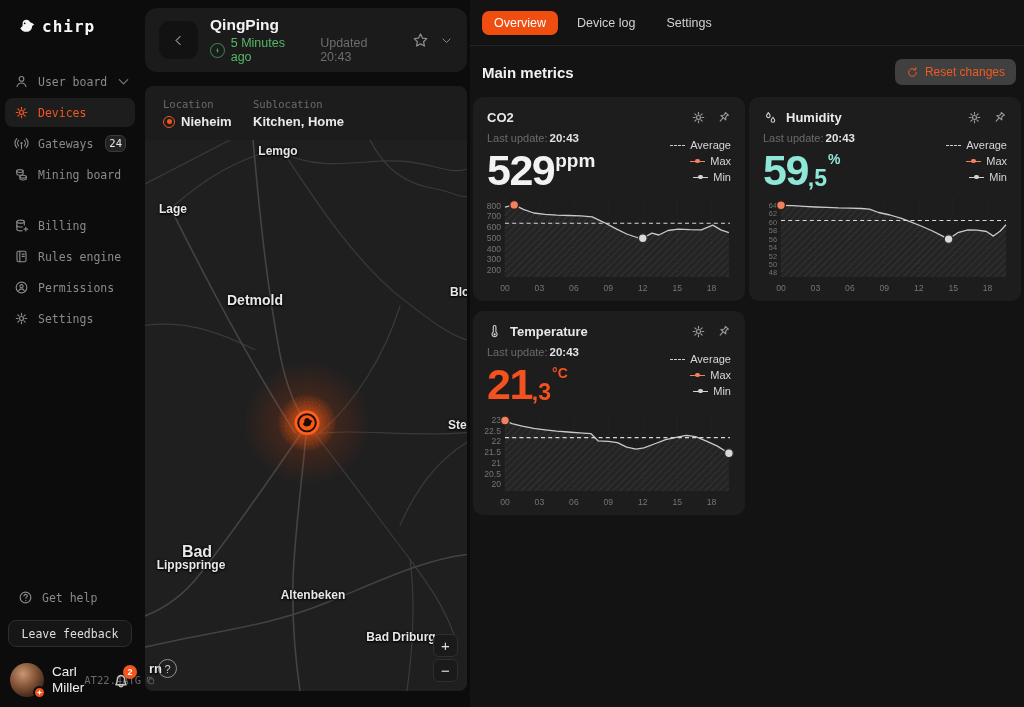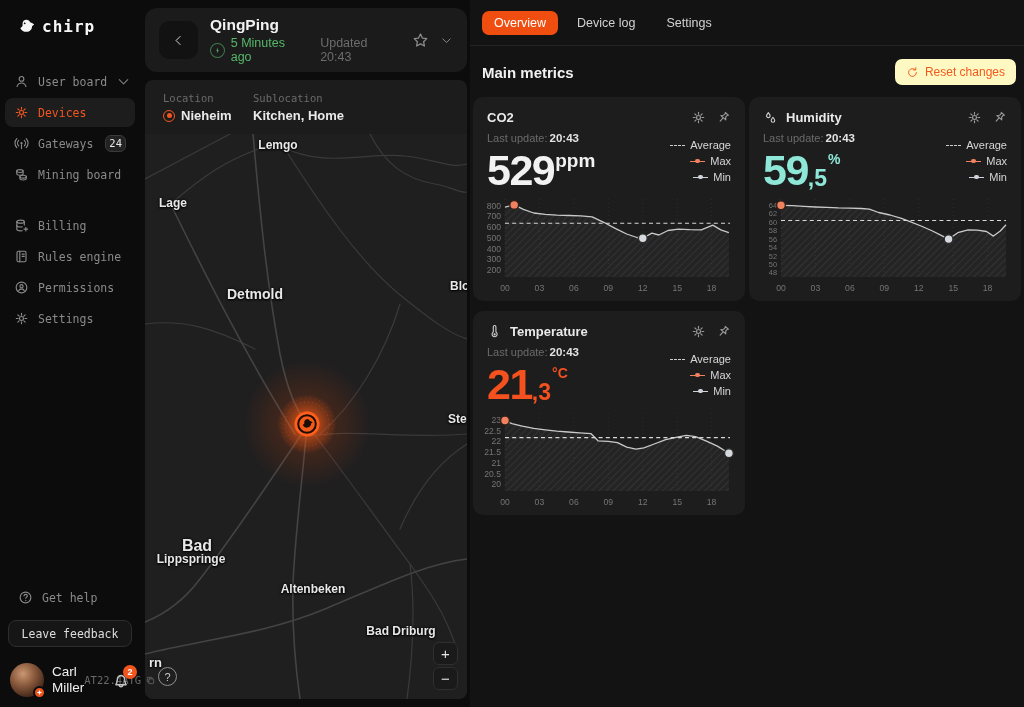--- a/index.html
+++ b/index.html
@@ -29,21 +29,21 @@
   .avatar-badge{position:absolute;right:-2px;bottom:-2px;width:13px;height:13px;border-radius:50%;background:#f2561f;border:2px solid #0c0c0c;display:flex;align-items:center;justify-content:center;color:#fff}
   .avatar-badge .icn{width:7px;height:7px}
   .user-col{display:flex;flex-direction:row;min-width:0}
   .user-name{font-size:13.5px;color:#efefef;line-height:16px}
   .user-id{display:flex;align-items:center;gap:4px;font-family:"DejaVu Sans Mono",monospace;font-size:10.5px;color:#696969}
   .user-id .icn{width:11px;height:11px;cursor:pointer}
   .bell{margin-left:auto;position:relative;width:18px;height:18px;color:#c3c3c3;cursor:pointer}
   .bell-badge{position:absolute;top:-6px;right:-7px;min-width:14px;height:14px;border-radius:8px;background:#f2561f;color:#fff;font-size:9px;font-weight:bold;display:flex;align-items:center;justify-content:center;padding:0 3px}
 
   
-  .middle{width:330px;flex:none;padding:8px 3px 8px 5px;display:flex;flex-direction:column;gap:8px}
+  .middle{width:330px;flex:none;padding:8px 3px 16px 5px;display:flex;flex-direction:column;gap:14px}
   .device-card{height:64px;flex:none;background:#1b1b1c;border-radius:12px;display:flex;align-items:center;padding:0 14px;gap:12px}
   .back-btn{width:40px;height:38px;background:#121213;border-radius:10px;border:none;color:#d8d8d8;display:flex;align-items:center;justify-content:center;cursor:pointer}
   .back-btn .icn{width:13px;height:13px}
   .dev-col{display:flex;flex-direction:column;gap:2px;min-width:0}
   .dev-name{font-size:15.5px;font-weight:bold;color:#f2f2f2;line-height:18px}
   .dev-status{display:flex;align-items:center;gap:6px;font-size:12.5px}
   .status-badge{width:15px;height:15px;border-radius:50%;border:1.3px solid #3c7a4b;display:flex;align-items:center;justify-content:center;color:#57b768}
   .status-badge .icn{width:9px;height:9px}
   .status-text{color:#57b768}
   .updated-text{color:#6d6d6d;margin-left:7px}
@@ -66,21 +66,21 @@
   .zoom-btns{position:absolute;right:9px;bottom:9px;display:flex;flex-direction:column;gap:2px}
   .zoom-btn{width:25px;height:23px;background:#1a1a1bee;border:1px solid #2f2f30;border-radius:6px;color:#e2e2e2;font-size:15px;line-height:1;display:flex;align-items:center;justify-content:center;cursor:pointer}
 
   
   .right{flex:1;background:#131314;display:flex;flex-direction:column;min-width:0}
   .tabs{display:flex;align-items:center;gap:7px;padding:11px 12px 10px;border-bottom:1px solid #242425;flex:none}
   .tab{border:none;background:transparent;color:#d2d2d2;font-size:12.5px;padding:5px 12px;border-radius:7px;cursor:pointer;font-family:"Liberation Sans",sans-serif}
   .tab.active{background:#f04e11;color:#fff}
   .metrics-head{display:flex;align-items:center;justify-content:space-between;padding:13px 8px 12px 12px;flex:none}
   .metrics-title{font-size:15px;font-weight:bold;color:#f1f1f1}
-  .reset-btn{display:flex;align-items:center;gap:6px;background:#fef9c3;border:none;border-radius:7px;color:#f2591f;font-size:12px;padding:6px 11px;cursor:pointer;font-family:"Liberation Sans",sans-serif}
+  .reset-btn{display:flex;align-items:center;gap:6px;background:#404040;border:none;border-radius:7px;color:#f2591f;font-size:12px;padding:6px 11px;cursor:pointer;font-family:"Liberation Sans",sans-serif}
   .reset-btn .icn{width:13px;height:13px}
   .cards{display:grid;grid-template-columns:272px 272px;gap:10px 4px;padding-left:3px}
   .mcard{width:272px;height:204px;background:#1d1d1e;border-radius:10px;position:relative;padding:13px 14px}
   .mc-top{display:flex;align-items:flex-end;gap:8px}
   .mc-icn{width:15px;height:15px;color:#cfcfcf}
   .mc-title{font-size:13px;font-weight:bold;color:#e9e9e9}
   .mc-actions{margin-left:auto;display:flex;align-items:center;gap:10px;color:#9a9a9a}
   .mc-actions .icn{width:15px;height:15px;cursor:pointer}
   .mc-update{margin-top:7px;font-size:11px;color:#6b6b6b}
   .mc-update .lu-time{color:#e2e2e2;font-weight:bold;font-size:11.5px;margin-left:2px}

